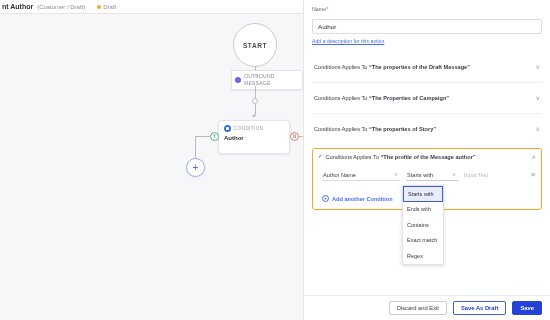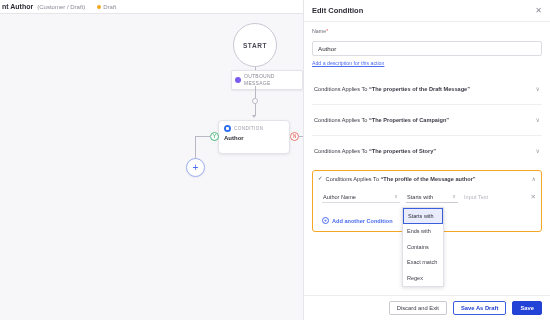--- a/index.html
+++ b/index.html
@@ -238,24 +238,20 @@
       <div class="edge" style="left:195px; top:122px; width:16px; height:1px;"></div>
       <div class="edge" style="left:195px; top:122px; width:1px; height:23px;"></div>
       <div class="edge" style="left:299px; top:122px; width:5px; height:1px;"></div>
 
       <div class="plus-btn">+</div>
     </div>
   </div>
 
   <div class="panel">
 
-    <div class="panel-head">
-      <span class="panel-title">Edit Condition</span>
-      <span class="close-x">✕</span>
-    </div>
 
     <div class="panel-body">
 
       <div class="field-label">
         <span>Name</span><span class="req">*</span>
       </div>
       <input class="text-input" value="Author" style="">
       <a class="desc-link">Add a description for this action</a>
 
       <div style="margin-top:7px;">

